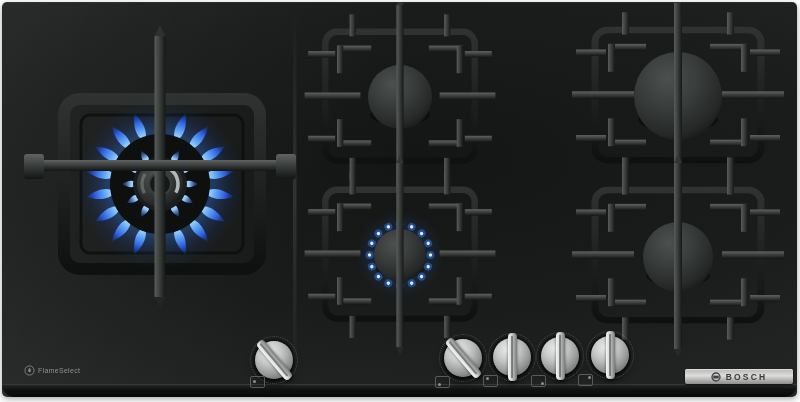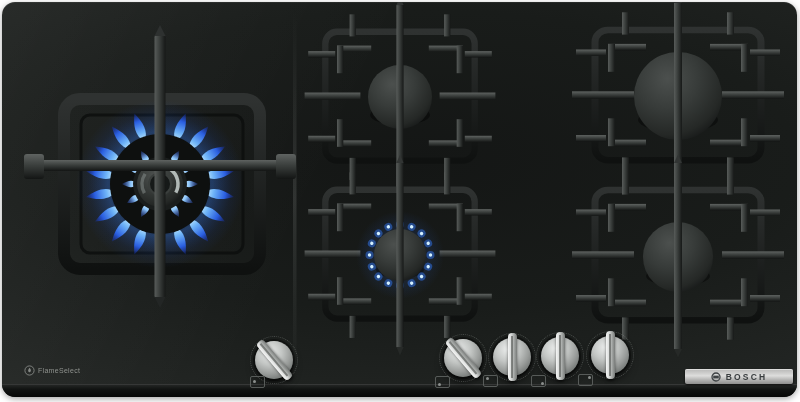--- a/index.html
+++ b/index.html
@@ -1,17 +1,17 @@
 <!DOCTYPE html>
 <html><head>
 <meta charset="utf-8">
 <style>
   html,body{margin:0;padding:0;background:#fff;font-family:"Liberation Sans",sans-serif;}
   .stage{position:relative;width:800px;height:402px;background:#fff;overflow:hidden;}
-  .hob{position:absolute;left:2px;top:2px;right:3px;bottom:5px;border-radius:13px;
+  .hob{position:absolute;left:2px;top:2px;right:3px;bottom:5px;border-radius:5px;
        background:
          linear-gradient(115deg, rgba(255,255,255,0.045), rgba(255,255,255,0) 42%),
          radial-gradient(120% 95% at 52% 40%, #141615 0%, #191c1a 40%, #232624 72%, #2b2e2c 94%);
        box-shadow: inset 0 1px 0 rgba(255,255,255,0.06), 0 2px 6px rgba(0,0,0,0.35);}
   .scene{position:absolute;inset:0;width:100%;height:100%;}
   .front-edge{position:absolute;left:0;right:0;bottom:0;height:13px;border-radius:0 0 13px 13px;
        background:linear-gradient(180deg,#272a28 0%,#111312 40%,#060707 100%);
        box-shadow: inset 0 1px 0 rgba(255,255,255,0.08);}
   
   .knob{position:absolute;width:38px;height:38px;border-radius:50%;

